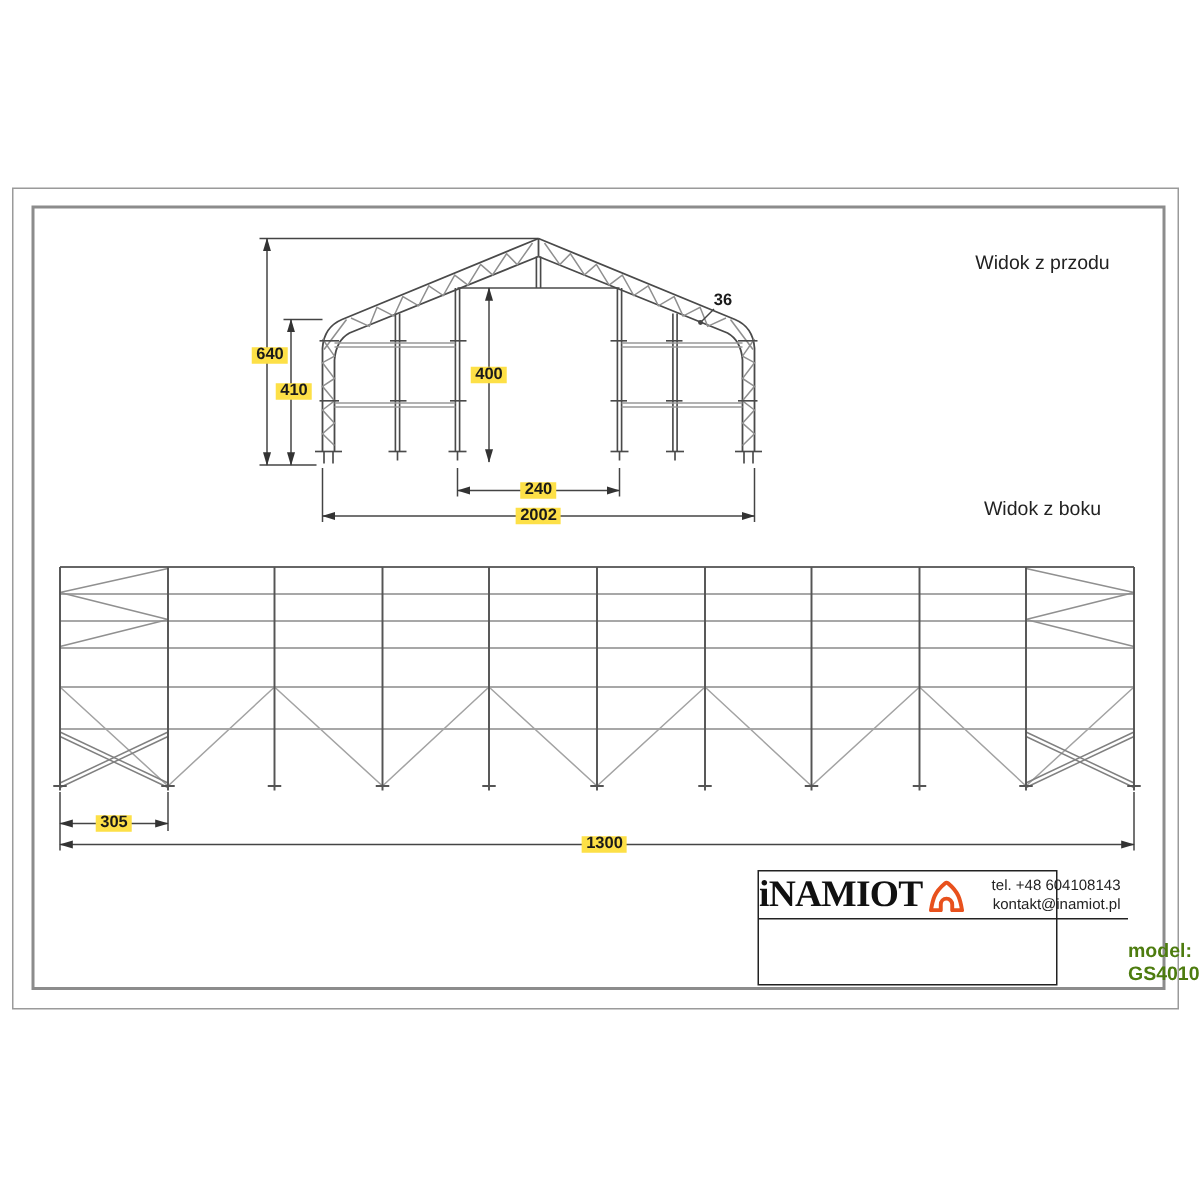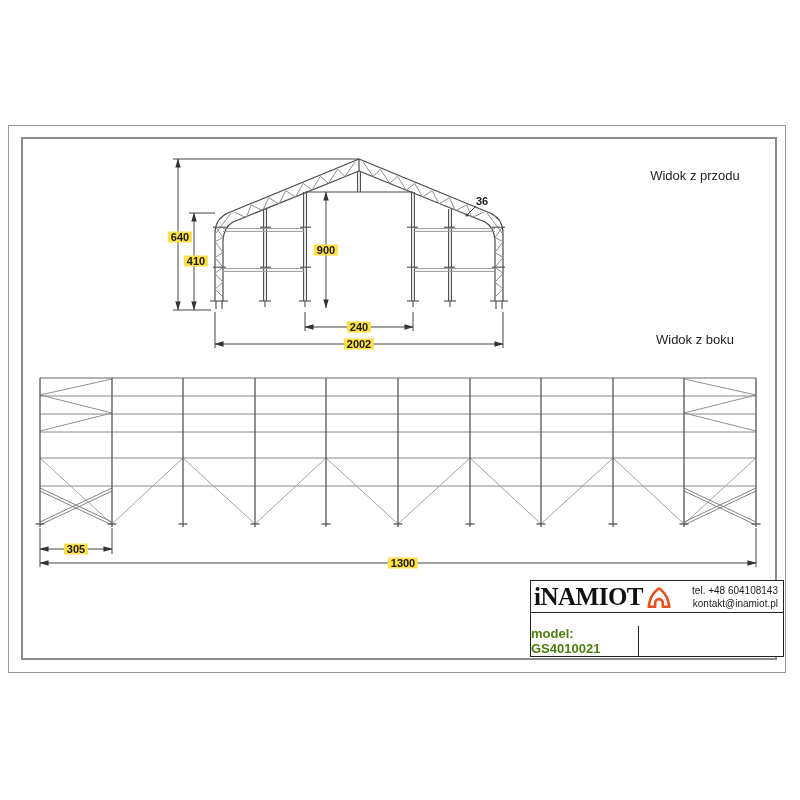--- a/index.html
+++ b/index.html
@@ -8,22 +8,22 @@
   .frame-outer{position:absolute;left:8px;top:125px;width:778px;height:548px;
                border:1px solid #9a9a9a;box-sizing:border-box;}
   .frame-inner{position:absolute;left:21px;top:137px;width:756px;height:523px;
                border:2px solid #8c8c8c;box-sizing:border-box;}
   #drawing{position:absolute;left:0;top:0;width:800px;height:800px;}
   .dim{position:absolute;transform:translate(-50%,-50%);background:#fde047;padding:0 3px;
        font-weight:bold;font-size:11px;color:#1a1a1a;white-space:nowrap;line-height:1;}
   .view-title{position:absolute;transform:translate(-50%,-50%);font-size:13px;color:#222;
        white-space:nowrap;}
   
-  .tblock{position:absolute;left:530px;top:580px;width:254px;height:77px;background:#fff;
-          border:1.4px solid #222;box-sizing:border-box;display:flex;flex-direction:column;}
+  .tblock{position:absolute;left:505px;top:580px;width:200px;height:77px;background:#fff;
+          border:1.4px solid #222;box-sizing:border-box;display:flex;}
   .tb-row1{height:31px;border-bottom:1.2px solid #222;display:flex;align-items:center;}
   .tb-logo{flex:1;display:flex;align-items:center;justify-content:center;gap:4px;}
   .tb-brand{font-family:"Liberation Serif",serif;font-weight:bold;font-size:25px;color:#111;
             letter-spacing:-0.5px;line-height:1;}
   .tb-contact{width:104px;text-align:right;padding-right:5px;font-size:10px;color:#222;line-height:1.3;}
   .tb-row2{height:21px;border-bottom:1.2px solid #222;display:flex;align-items:center;
            justify-content:center;font-size:12.5px;color:#111;}
   .tb-row3{flex:1;display:flex;align-items:flex-end;font-size:13px;color:#4d7c0f;}
   .tb-model{width:107px;border-right:1.2px solid #222;display:flex;align-items:center;
             justify-content:center;font-weight:bold;}
@@ -216,21 +216,21 @@
         <line x1="40" y1="563" x2="756" y2="563" marker-start="url(#arr)" marker-end="url(#arr)"></line>
       </g>
     </g>
   </svg>
 
   <span class="view-title" style="left:695px;top:175px;">Widok z przodu</span>
   <span class="view-title" style="left:695px;top:339px;">Widok z boku</span>
 
   <span class="dim" style="left:180px;top:237px;">640</span>
   <span class="dim" style="left:196px;top:261px;">410</span>
-  <span class="dim" style="left:326px;top:250px;">900</span>
+  <span class="dim" style="left:326px;top:250px;">400</span>
   <span class="dim" style="left:359px;top:327px;">240</span>
   <span class="dim" style="left:359px;top:344px;">2002</span>
   <span class="dim" style="left:482px;top:201px;background:transparent;">36</span>
   <span class="dim" style="left:76px;top:549px;">305</span>
   <span class="dim" style="left:403px;top:563px;">1300</span>
 
   <div class="tblock">
     <div class="tb-row1">
       <div class="tb-logo">
         <span class="tb-brand">iNAMIOT</span>

